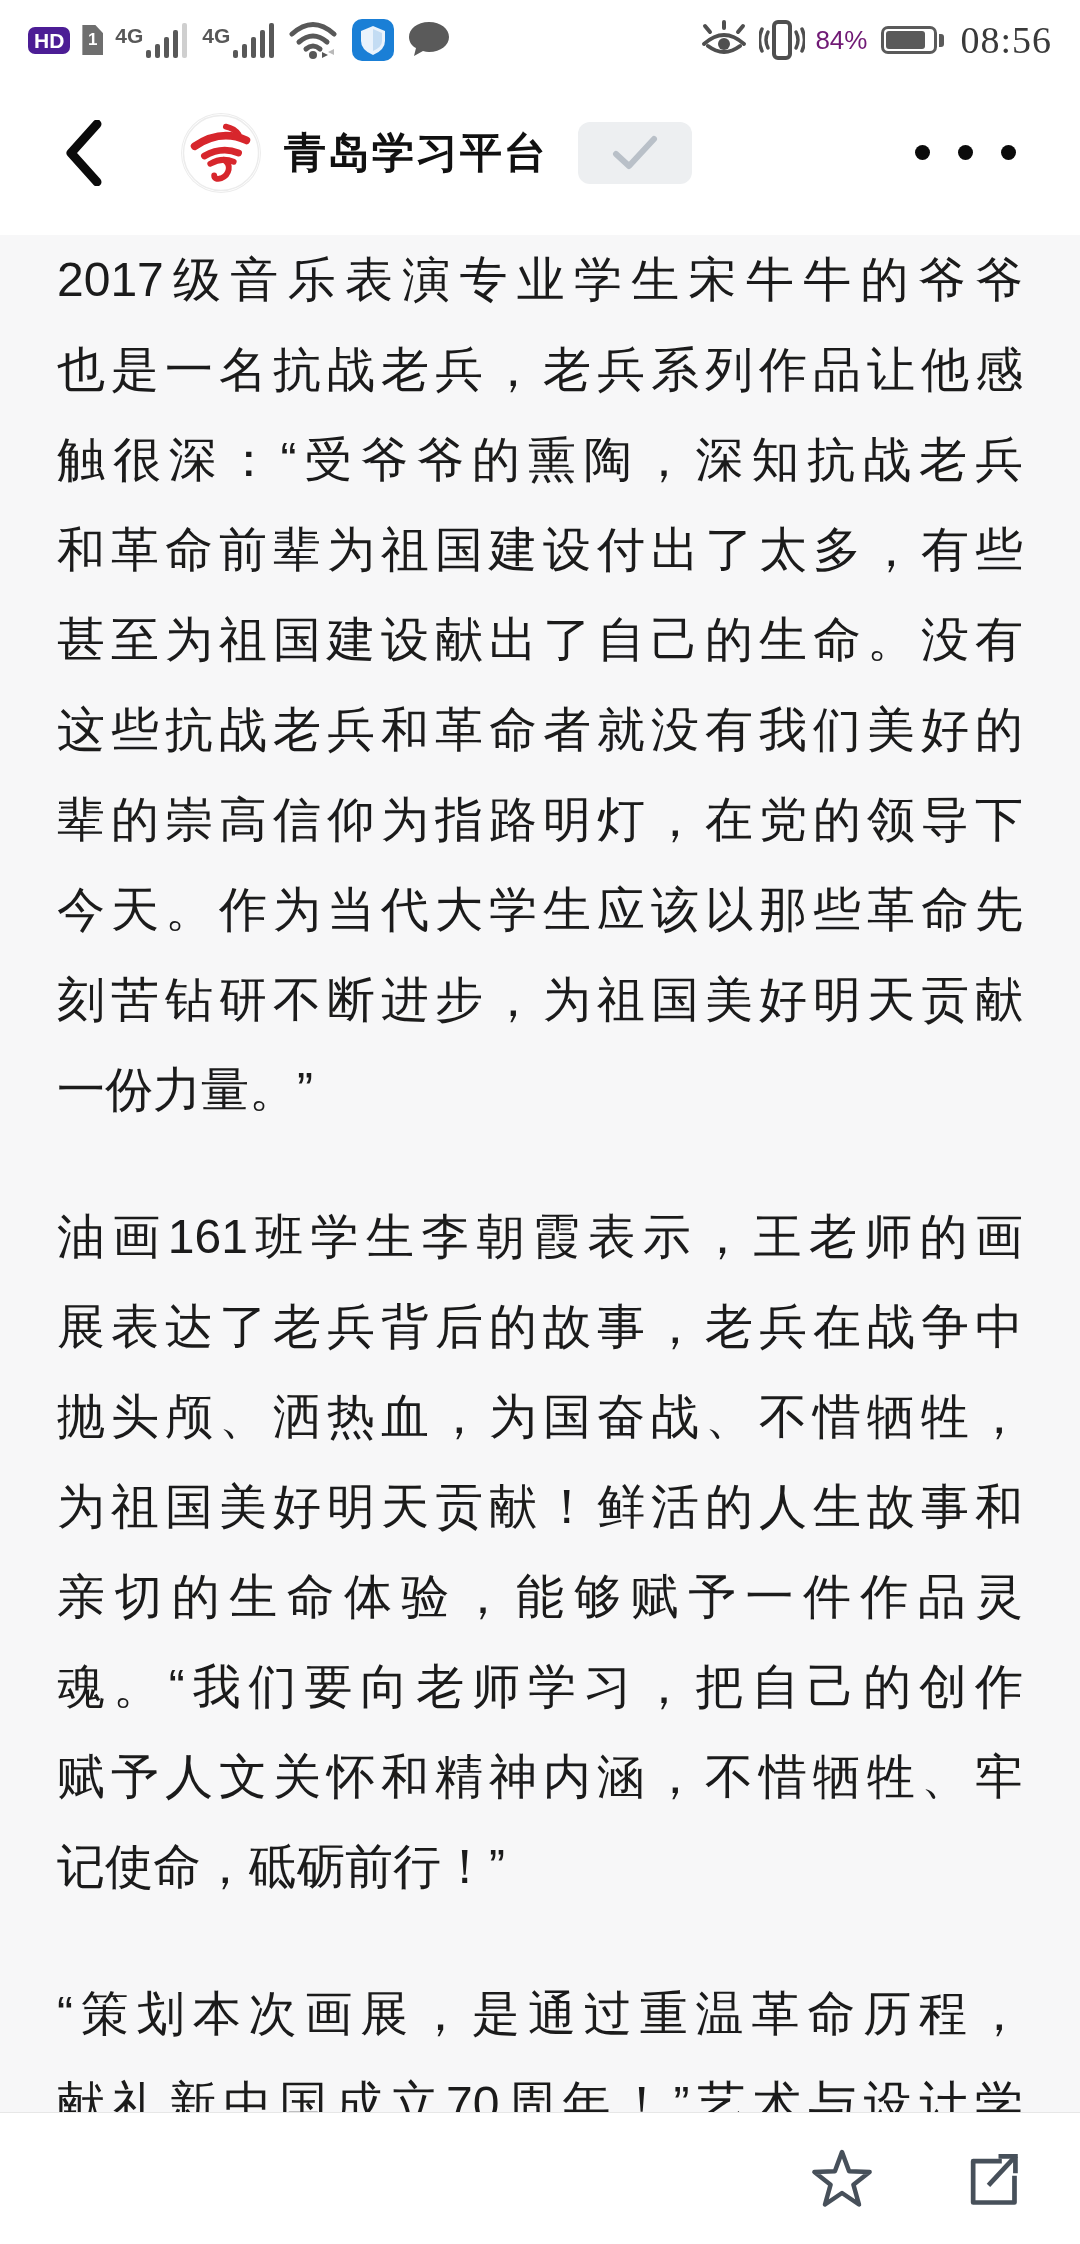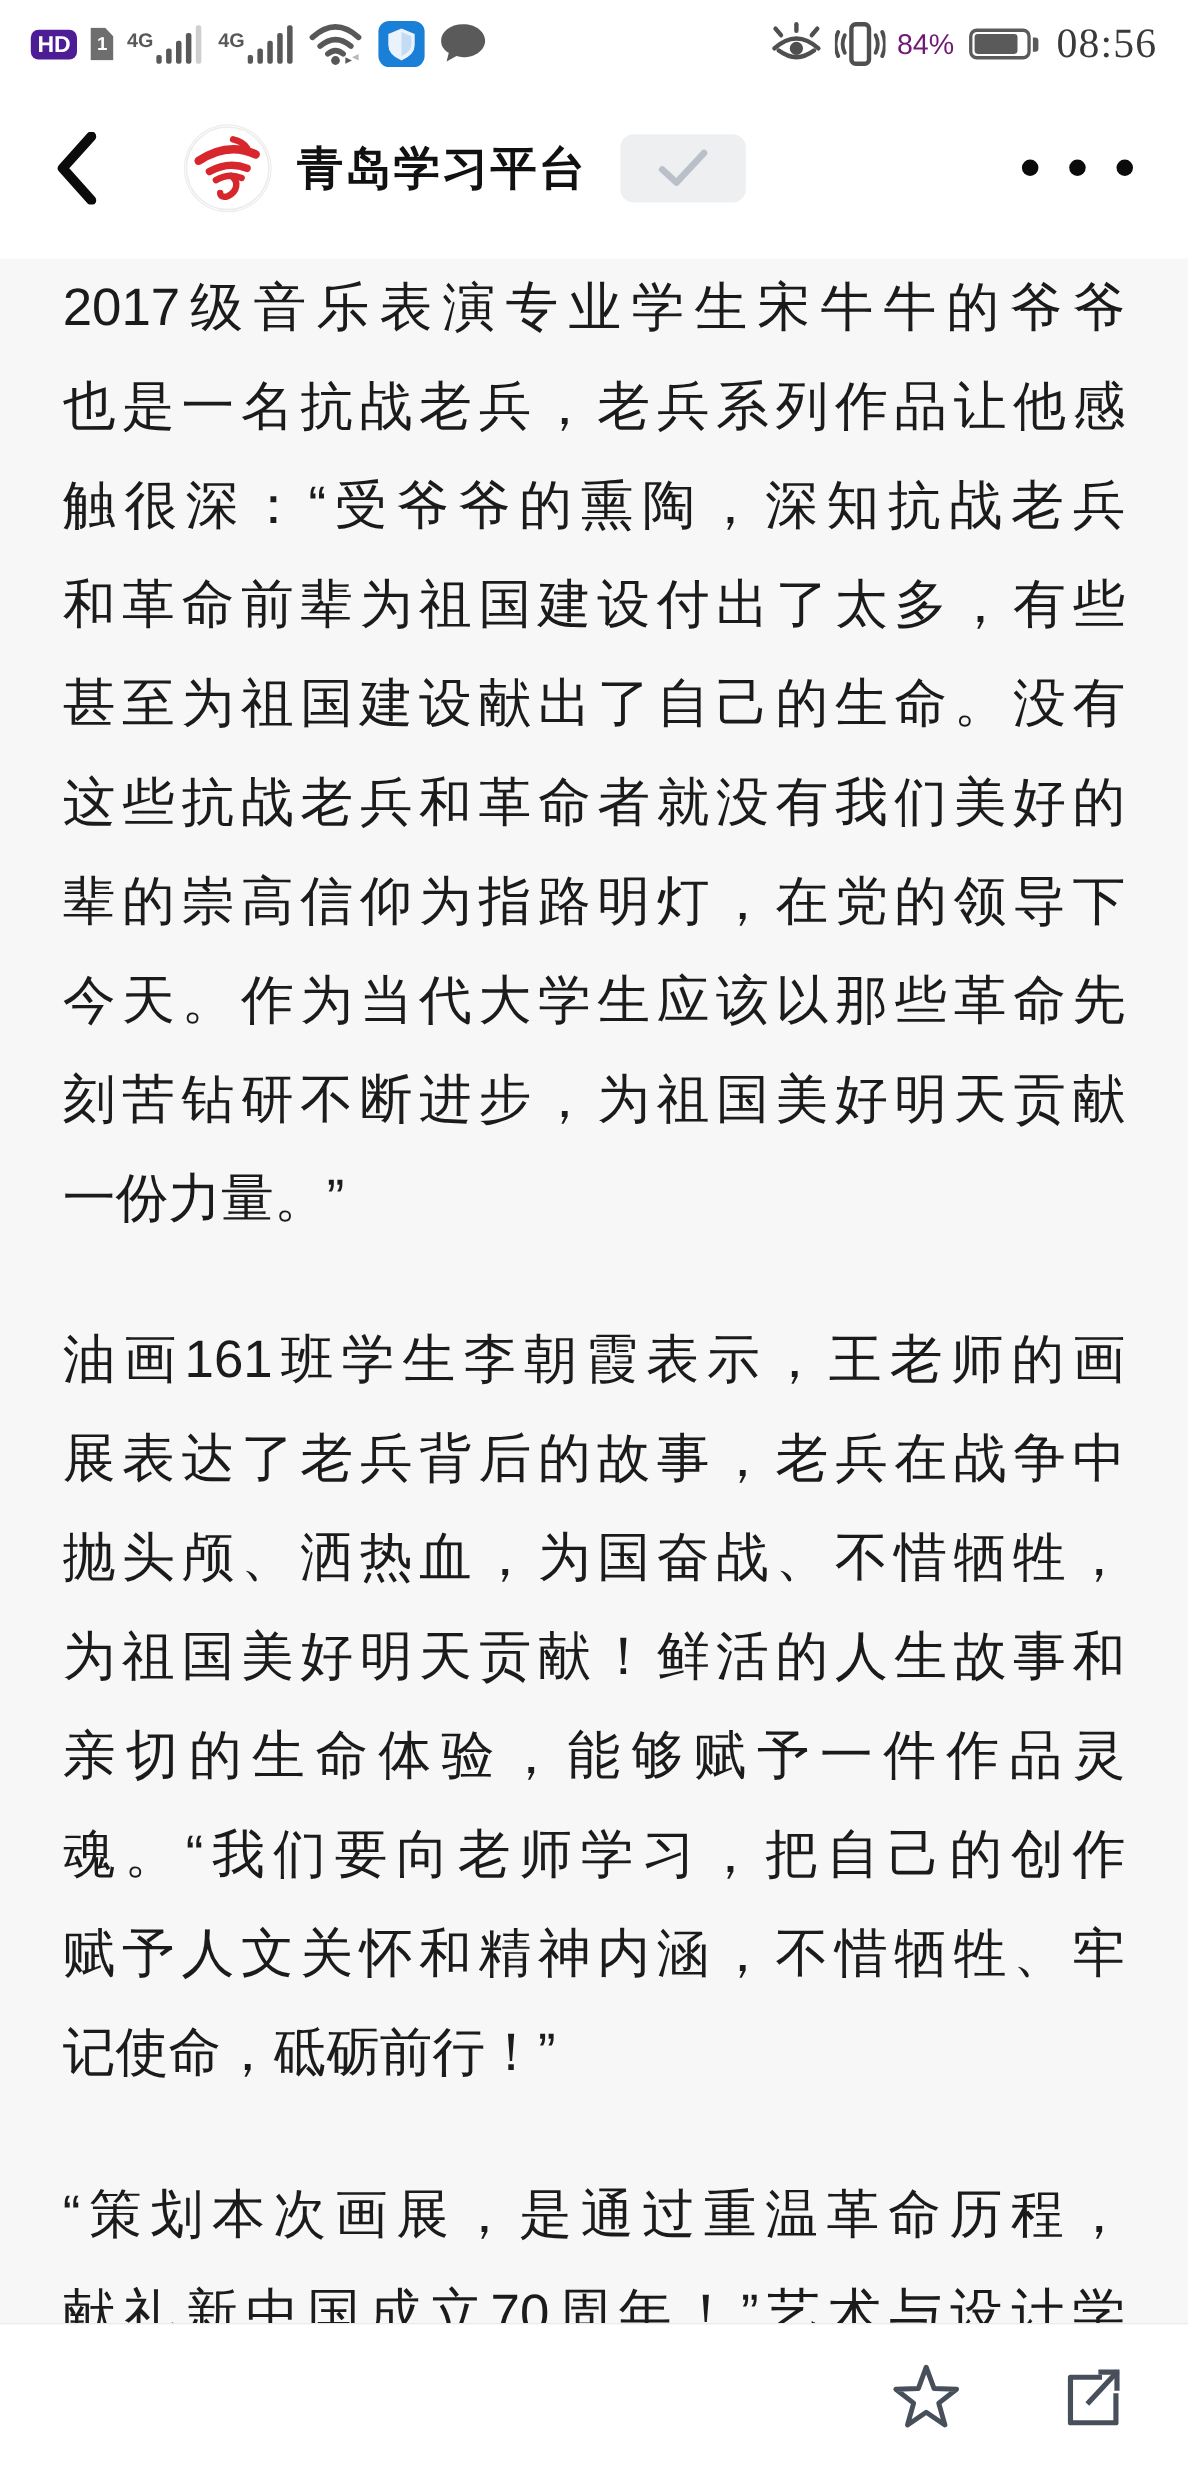--- a/index.html
+++ b/index.html
@@ -13,29 +13,29 @@
   .screen{width:1080px;height:2244px;display:flex;flex-direction:column;background:#fff;}
 
   
   .status-bar{height:70px;flex:0 0 70px;display:flex;align-items:center;padding:10px 28px 0 28px;color:var(--icon-gray);}
   .sb-left,.sb-right{display:flex;align-items:center;}
   .sb-left{gap:12px;}
   .sb-right{margin-left:auto;gap:10px;}
   .hd-badge{background:#4c1d95;color:#fff;font-weight:bold;font-size:21px;border-radius:7px;padding:3px 6px;line-height:1;}
   .sim{width:21px;height:30px;background:#6e6e6e;color:#fff;font-size:17px;font-weight:bold;display:flex;align-items:center;justify-content:center;clip-path:polygon(0 0,62% 0,100% 28%,100% 100%,0 100%);}
   .signal{display:flex;align-items:flex-end;gap:3px;}
-  .signal .g-label{font-size:18px;font-weight:bold;color:#585858;transform:translateY(-12px);}
+  .signal .g-label{font-size:21px;font-weight:bold;color:#585858;transform:translateY(-12px);}
   .battery{width:56px;height:28px;border:3px solid #5a5a5a;border-radius:7px;padding:2px;display:flex;align-items:stretch;}
   .battery-fill{background:#5a5a5a;border-radius:3px;width:84%;}
   .battery-nub{width:5px;height:13px;background:#5a5a5a;border-radius:0 3px 3px 0;margin-left:2px;}
   .sb-time{font-size:38px;color:#3a3a3a;margin-left:6px;letter-spacing:1px;font-family:Liberation Serif, serif;}
   .sb-pct{font-size:26px;color:#701a75;margin-right:4px;}
 
   
-  .nav-bar{height:165px;flex:0 0 165px;background:#fff;display:flex;align-items:center;padding:0 50px;}
+  .nav-bar{height:165px;flex:0 0 165px;background:#fff;display:flex;align-items:center;padding:0 64px;}
   .back-btn{width:60px;height:80px;display:flex;align-items:center;}
   .app-logo{width:78px;height:78px;border-radius:50%;background:#fff;box-shadow:0 0 0 1px #ececec;margin-left:58px;flex:0 0 78px;}
   .nav-title{font-size:42px;font-weight:bold;color:#111;margin-left:24px;letter-spacing:2px;}
   .check-badge{margin-left:30px;width:114px;height:62px;background:var(--badge-bg);border-radius:12px;display:flex;align-items:center;justify-content:center;border:none;}
   .more-btn{margin-left:auto;display:flex;gap:28px;align-items:center;background:none;border:none;padding:10px 0;}
   .more-btn .dot{width:15px;height:15px;border-radius:50%;background:#0b0b0b;}
 
   
   .article{flex:1 1 auto;background:var(--content-bg);overflow:hidden;padding:0 57px;}
   .para{margin-bottom:57px;}

